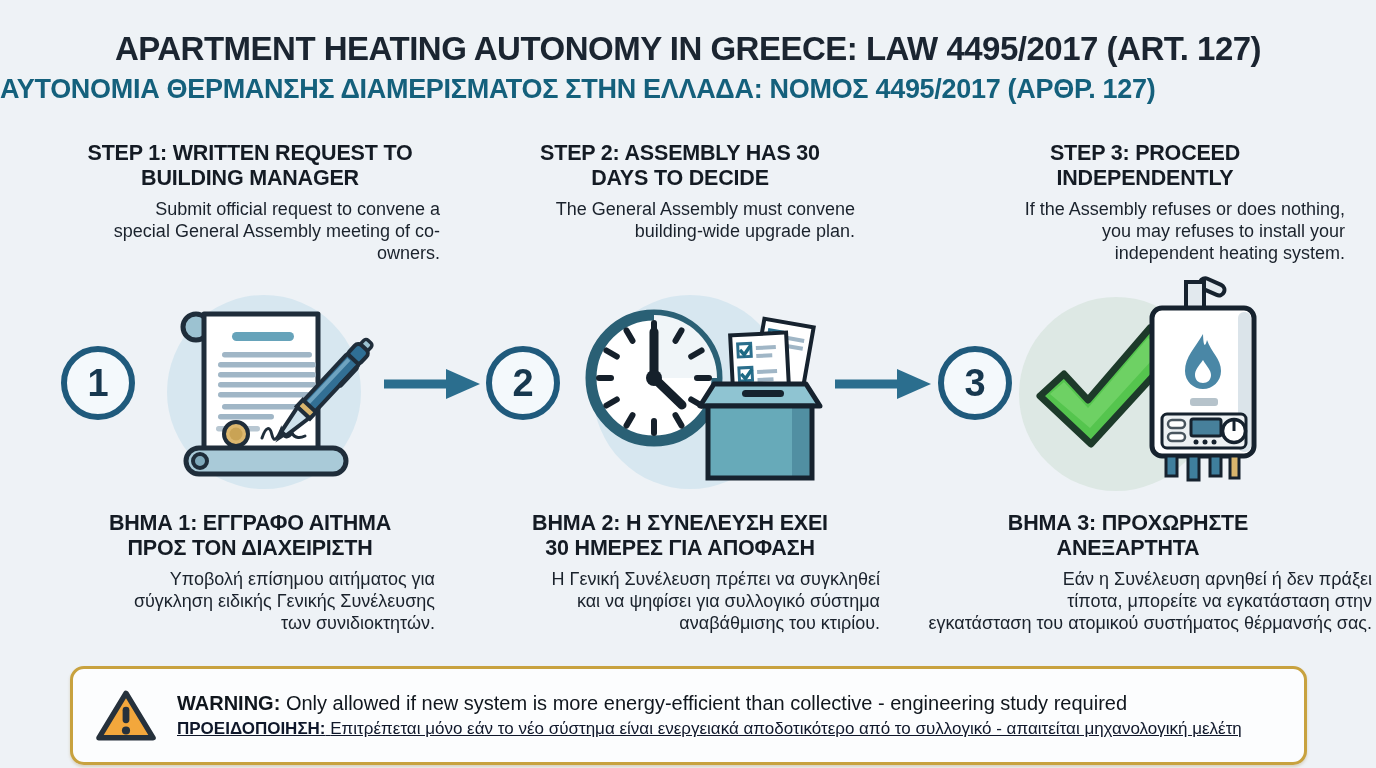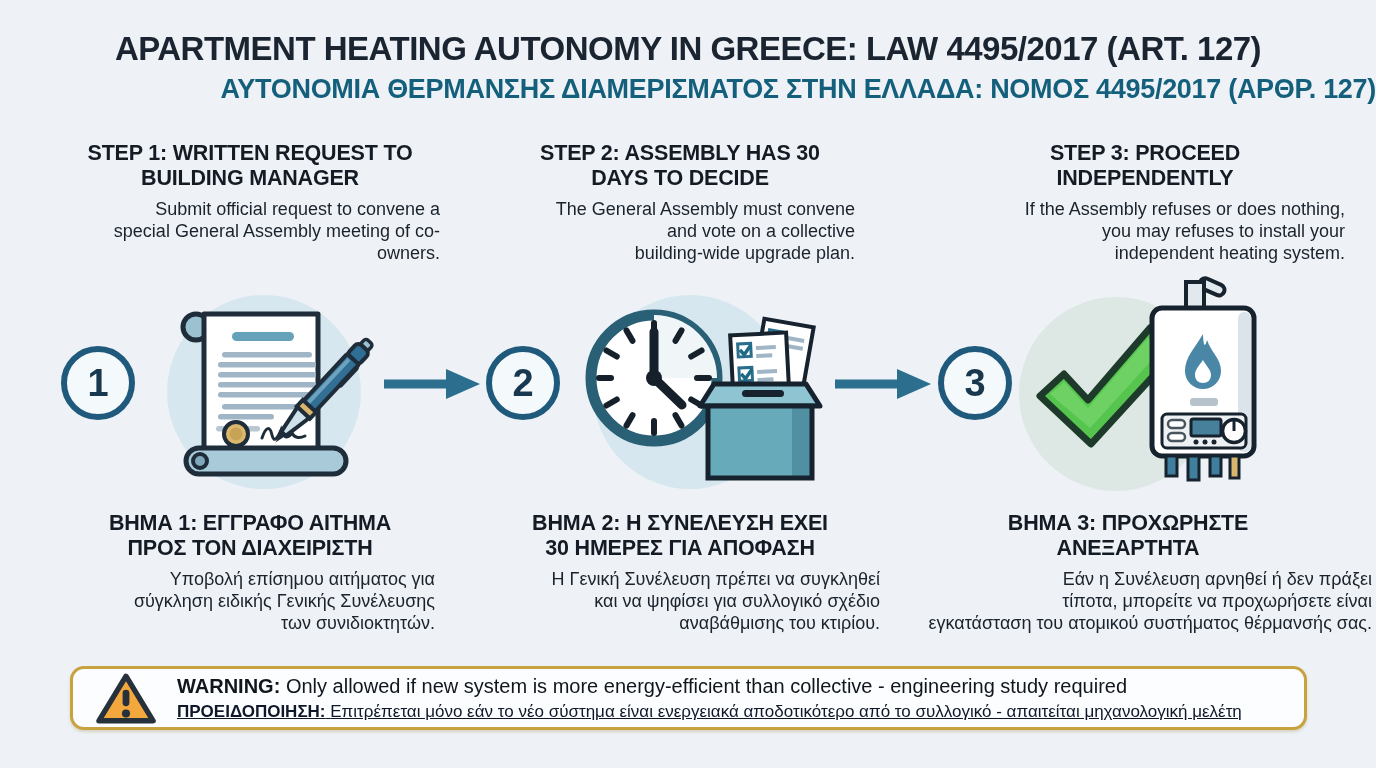--- a/index.html
+++ b/index.html
@@ -9,21 +9,21 @@
     background: #eef2f6; overflow: hidden;
     font-family: "Liberation Sans", sans-serif;
   }
   .title-en {
     position: absolute; top: 30px; left: 0; width: 100%;
     text-align: center; font-size: 33px; font-weight: 700;
     letter-spacing: -0.5px; color: #1b2531;
   }
   .title-el {
     position: absolute; top: 74px; left: 0; width: 100%;
-    text-align: right; font-size: 27px; font-weight: 700;
+    text-align: left; font-size: 27px; font-weight: 700;
     letter-spacing: -0.3px; color: #14607c;
   }
   .step-head, .step-el { position: absolute; text-align: center; }
   .step-head h3, .step-el h3 {
     font-size: 21.5px; font-weight: 700; line-height: 25px;
     letter-spacing: -0.2px; color: #141b24; margin: 0 auto;
   }
   .step-head p, .step-el p {
     font-size: 18px; font-weight: 400; line-height: 22px;
     color: #1a222c; margin: 7px auto 0; text-align: right;
@@ -47,21 +47,21 @@
   #circle2 { left: 486px; top: 346px; }
   #circle3 { left: 938px; top: 346px; }
   .illus { position: absolute; }
   #illus1 { left: 146px;  top: 282px; }
   #illus2 { left: 562px;  top: 282px; }
   #illus3 { left: 1014px; top: 276px; }
   .arrow { position: absolute; width: 100px; height: 36px; }
   #arrow1 { left: 382px; top: 366px; }
   #arrow2 { left: 833px; top: 366px; }
   .warning {
-    position: absolute; left: 70px; top: 666px; width: 1237px; height: 64px;
+    position: absolute; left: 70px; top: 666px; width: 1237px; height: 99px;
     background: #fcfdfe; border: 3px solid #c8a23f; border-radius: 14px;
     display: flex; align-items: center; padding: 0 22px; gap: 20px;
     box-shadow: 0 2px 3px rgba(150,120,40,0.25);
   }
   .warn-icon { flex: 0 0 auto; width: 62px; height: 55px; }
   .warn-lines { white-space: nowrap; overflow: hidden; }
   .warn-l1 { font-size: 20px; color: #10161d; margin-bottom: 4px; }
   .warn-l2 { font-size: 17px; color: #0f172a; text-decoration: underline; }
   .warn-l1 b, .warn-l2 b { font-weight: 700; }
 </style>
@@ -84,21 +84,20 @@
       <span class="ln">owners.</span>
     </p>
   </div>
   <div class="step-head" id="head2">
     <h3 style="max-width:330px">
       <span class="ln">STEP 2: ASSEMBLY HAS 30</span>
       <span class="ln">DAYS TO DECIDE</span>
     </h3>
     <p style="max-width:350px">
       <span class="ln">The General Assembly must convene</span>
-      <span class="ln">and vote on a collective</span>
       <span class="ln">building-wide upgrade plan.</span>
     </p>
   </div>
   <div class="step-head" id="head3">
     <h3 style="max-width:300px">
       <span class="ln">STEP 3: PROCEED</span>
       <span class="ln">INDEPENDENTLY</span>
     </h3>
     <p style="max-width:400px">
       <span class="ln">If the Assembly refuses or does nothing,</span>
@@ -266,32 +265,32 @@
       <span class="ln">των συνιδιοκτητών.</span>
     </p>
   </div>
   <div class="step-el" id="el2">
     <h3 style="max-width:350px">
       <span class="ln">ΒΗΜΑ 2: Η ΣΥΝΕΛΕΥΣΗ ΕΧΕΙ</span>
       <span class="ln">30 ΗΜΕΡΕΣ ΓΙΑ ΑΠΟΦΑΣΗ</span>
     </h3>
     <p style="max-width:400px">
       <span class="ln">Η Γενική Συνέλευση πρέπει να συγκληθεί</span>
-      <span class="ln">και να ψηφίσει για συλλογικό σχέδιο</span>
+      <span class="ln">και να ψηφίσει για συλλογικό σύστημα</span>
       <span class="ln">αναβάθμισης του κτιρίου.</span>
     </p>
   </div>
   <div class="step-el" id="el3">
     <h3 style="max-width:310px">
       <span class="ln">ΒΗΜΑ 3: ΠΡΟΧΩΡΗΣΤΕ</span>
       <span class="ln">ΑΝΕΞΑΡΤΗΤΑ</span>
     </h3>
     <p style="max-width:500px">
       <span class="ln">Εάν η Συνέλευση αρνηθεί ή δεν πράξει</span>
-      <span class="ln">τίποτα, μπορείτε να προχωρήσετε είναι</span>
+      <span class="ln">τίποτα, μπορείτε να εγκατάσταση στην</span>
       <span class="ln">εγκατάσταση του ατομικού συστήματος θέρμανσής σας.</span>
     </p>
   </div>
 
   <div class="warning">
     <svg class="warn-icon" viewBox="0 0 64 56">
       <path d="M32 5 L60 51 H4 Z" fill="#f3a73c" stroke="#26313c" stroke-width="5.5" stroke-linejoin="round"></path>
       <rect x="28.5" y="19" width="7" height="17" rx="3.5" fill="#26313c"></rect>
       <circle cx="32" cy="43.5" r="4.2" fill="#26313c"></circle>
     </svg>

